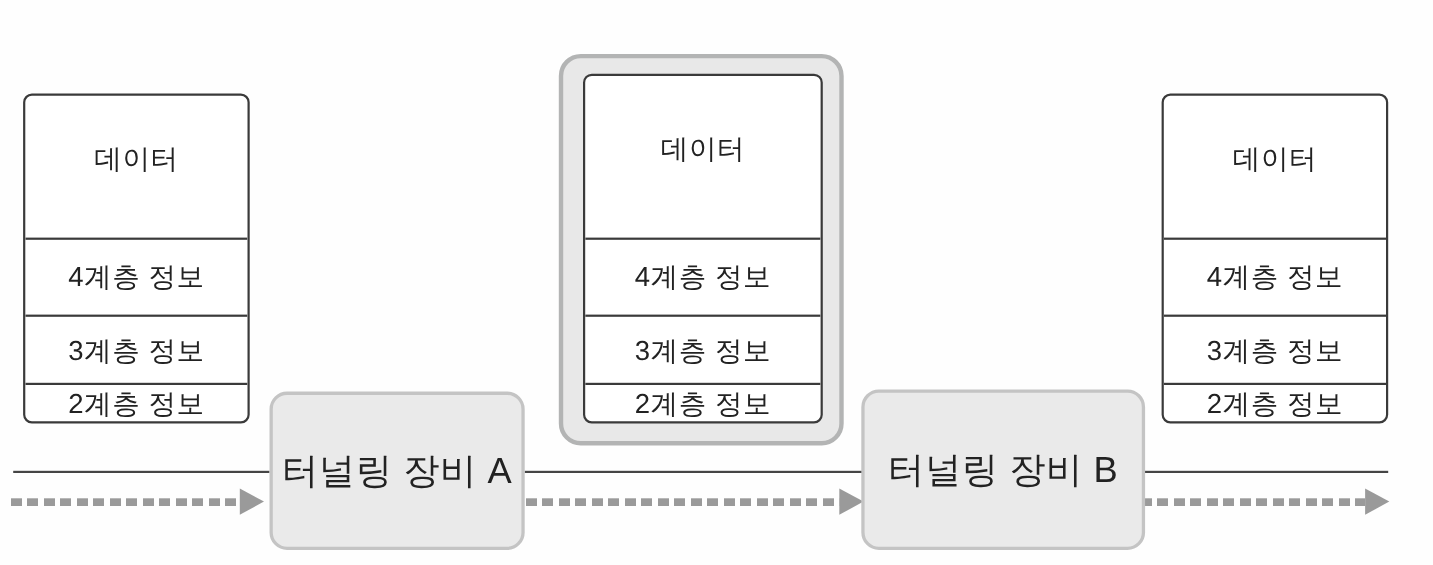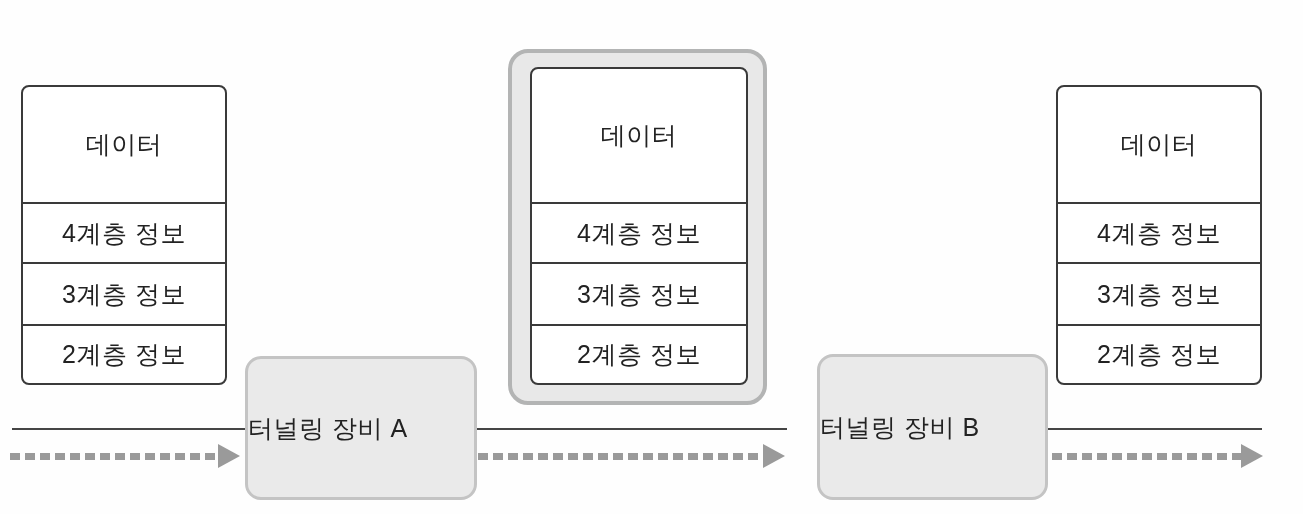--- a/index.html
+++ b/index.html
@@ -65,39 +65,40 @@
     justify-content:center;
     font-size:25px;
     color:var(--text);
     letter-spacing:0.5px;
   }
   .stack .r-data {height:115px;}
   .stack-mid .r-data {height:133px;}
   .stack .r-l4, .stack .r-l3, .stack .r-l2{
     border-top:2px solid var(--box-border);
   }
-  .stack .r-l4{height:60px;}
+  .stack .r-l4{height:71px;margin-top:14px;}
   .stack .r-l3{height:62px;text-align:center;}
   .stack .r-l2{flex:1;}
   
   .device{
     position:absolute;
     box-sizing:border-box;
     background:var(--device-fill);
     border:3px solid var(--device-border);
     border-radius:16px;
     display:flex;
     align-items:center;
-    font-size:25px;
+    justify-content:center;
+    font-size:33px;
     color:var(--text);
     letter-spacing:0.5px;
     z-index:3;
   }
   .device-a{left:245px;top:356px;width:232px;height:144px;}
-  .device-b{left:817px;top:354px;width:231px;height:146px;}
+  .device-b{left:783px;top:354px;width:258px;height:146px;}
   
   .solid-line{
     position:absolute;
     top:428px;height:2px;
     background:var(--solid-line);
     z-index:1;
   }
   .solid-left {left:12px;  width:233px;}
   .solid-mid  {left:477px; width:310px;}
   .solid-right{left:1018px;width:244px;}

